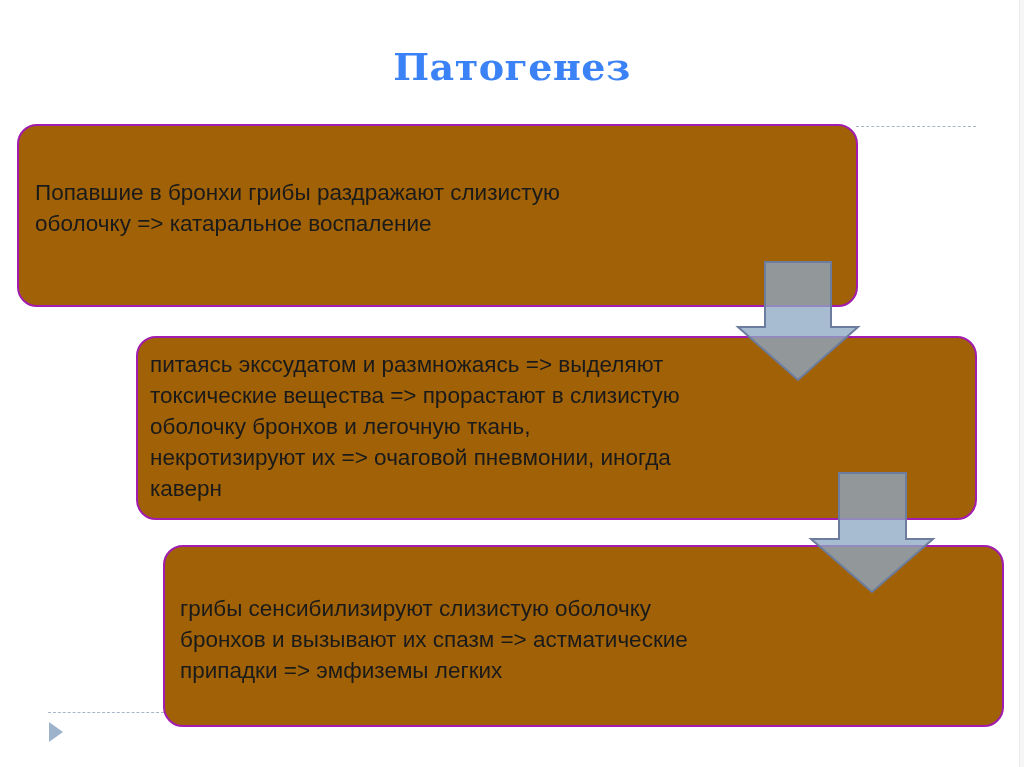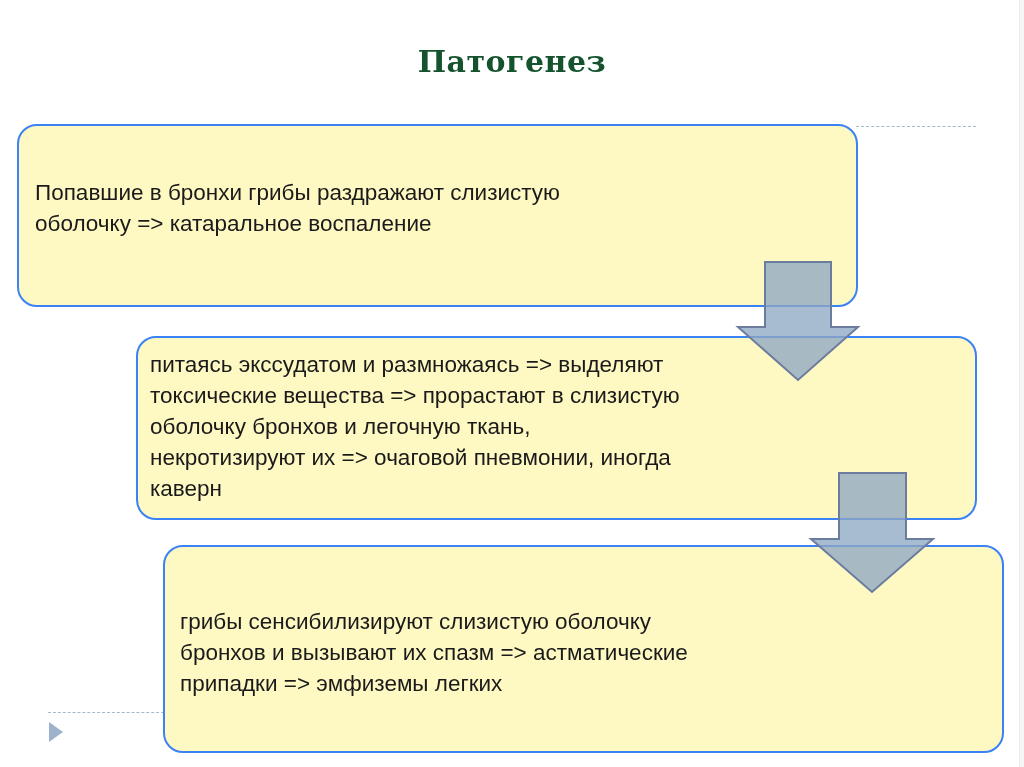--- a/index.html
+++ b/index.html
@@ -27,22 +27,22 @@
       background: #f6f6f7;
       border-left: 1px solid #ececee;
     }
     .title {
       position: absolute;
       left: 0; top: 44px;
       width: 1024px;
       text-align: center;
       font-family: "DejaVu Serif", "Liberation Serif", serif;
       font-weight: bold;
-      font-size: 30px;
-      color: #14532d;
+      font-size: 38px;
+      color: #3b82f6;
       letter-spacing: 0.5px;
     }
     .dash-top {
       position: absolute;
       left: 856px; top: 126px;
       width: 120px; height: 0;
       border-top: 1px dashed #a8b6c8;
     }
     .dash-bottom {
       position: absolute;
@@ -53,39 +53,39 @@
     .bullet-triangle {
       position: absolute;
       left: 49px; top: 722px;
       width: 0; height: 0;
       border-top: 10px solid transparent;
       border-bottom: 10px solid transparent;
       border-left: 14px solid #9db3cc;
     }
     .box {
       position: absolute;
-      border: 2px solid #3b82f6;
+      border: 2px solid #a21caf;
       border-radius: 20px;
-      background: #fef9c3;
+      background: #a16207;
       box-sizing: border-box;
       display: flex;
       align-items: center;
     }
     .box-text {
       font-family: "Liberation Sans", "DejaVu Sans", sans-serif;
       font-size: 22.5px;
       line-height: 31px;
       color: #1a1a1a;
       white-space: pre-line;
     }
     #box1 { left: 17px; top: 124px; width: 841px; height: 183px; }
     #box1 .box-text { margin-left: 16px; margin-top: -16px; }
     #box2 { left: 92px; top: 336px; width: 841px; height: 184px; margin-left: 44px; }
     #box2 .box-text { margin-left: 12px; margin-top: -4px; }
-    #box3 { left: 163px; top: 545px; width: 841px; height: 208px; }
+    #box3 { left: 163px; top: 545px; width: 841px; height: 182px; }
     #box3 .box-text { margin-left: 15px; margin-top: 6px; }
     .arrow {
       position: absolute;
       left: 0; top: 0;
       width: 1024px; height: 767px;
       pointer-events: none;
     }
   </style>
 </head>
 <body>

